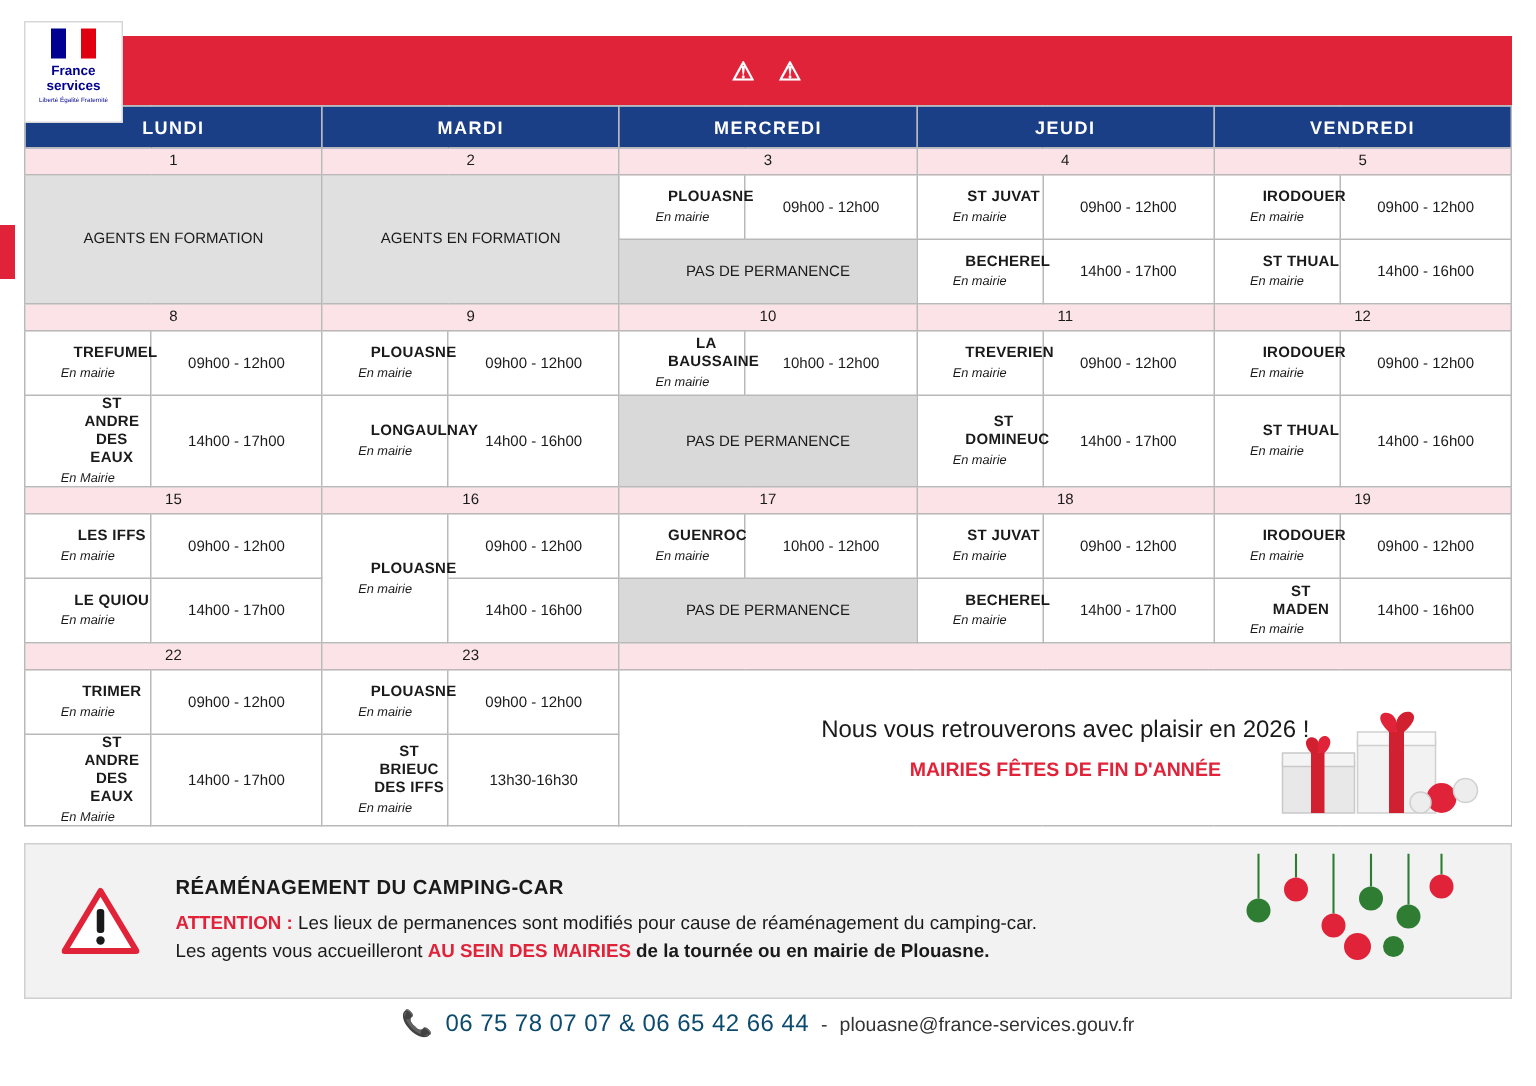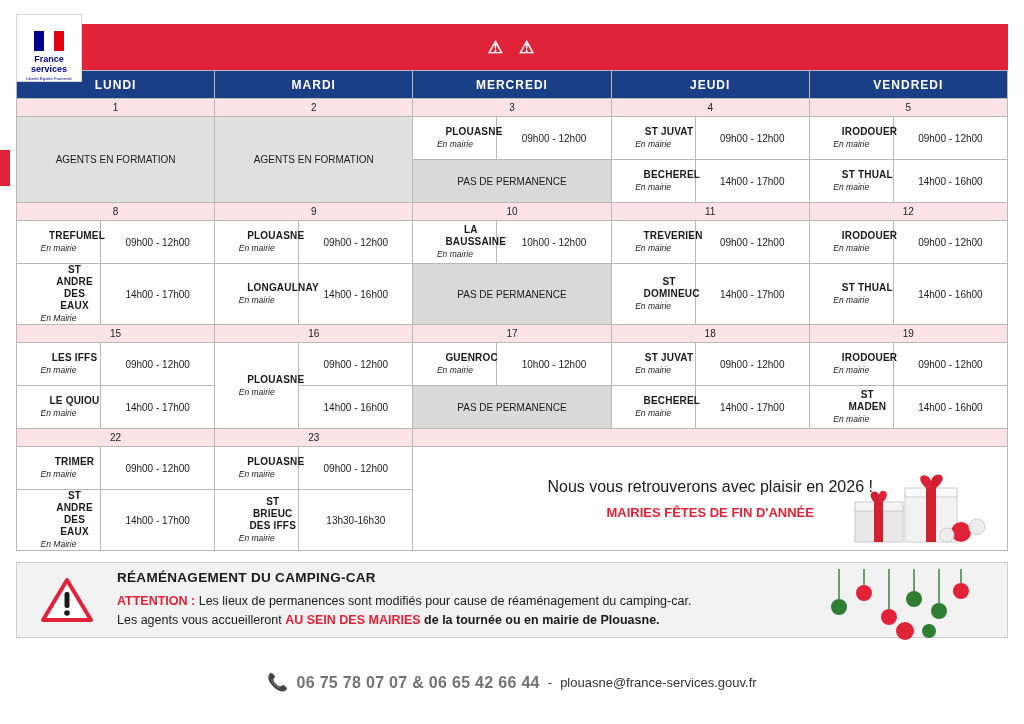--- a/index.html
+++ b/index.html
@@ -19,21 +19,21 @@
   }
   .header-title{
     color:#ffffff;font-size:19px;font-weight:bold;letter-spacing:2px;
     display:flex;align-items:center;gap:14px;
   }
   .warn-glyph{font-size:17px;line-height:1;}
   .logo-box{
     position:absolute;left:16px;top:14px;width:66px;height:68px;
     background:#ffffff;border:1px solid #d7d7d7;
     display:flex;flex-direction:column;align-items:center;justify-content:flex-start;
-    padding-top:16px;box-sizing:border-box;z-index:5;
+    padding-top:4px;box-sizing:border-box;z-index:5;
   }
   .flag{width:30px;height:20px;display:flex;margin-bottom:3px;}
   .flag i{flex:1;}
   .flag .b{background:#000091;}
   .flag .w{background:#ffffff;}
   .flag .r{background:#e1000f;}
   .logo-txt{font-size:9px;font-weight:bold;color:#000091;line-height:10px;text-align:center;}
   .logo-sub{font-size:4.2px;color:#000091;line-height:5px;text-align:center;margin-top:2px;}
 
   
@@ -61,39 +61,39 @@
   .formation{background:#e0e0e0;text-align:center;font-size:10px;}
   .xmas{background:#ffffff;text-align:center;position:relative;}
   .xmas .l1{font-size:16px;color:#1a1a1a;margin-bottom:9px;}
   .xmas .l2{font-size:13px;color:#e1233a;font-weight:bold;}
 
   
   .gifts{position:absolute;right:14px;bottom:2px;width:150px;height:76px;}
 
   
   .notice{
-    position:absolute;left:16px;top:562px;width:992px;height:76px;
+    position:absolute;left:16px;top:562px;width:992px;height:104px;
     background:#f2f2f2;border:1px solid #cfcfcf;box-sizing:border-box;
     display:flex;align-items:center;
   }
   .notice-ico{width:100px;display:flex;align-items:center;justify-content:center;}
   .notice-txt{flex:1;}
   .notice-title{font-size:13.5px;font-weight:bold;color:#1a1a1a;margin-bottom:7px;letter-spacing:.3px;}
   .notice-line{font-size:12.5px;line-height:19px;color:#1a1a1a;}
   .red{color:#e1233a;font-weight:bold;}
   .bold{font-weight:bold;}
   .baubles{position:absolute;right:18px;top:6px;width:180px;height:76px;}
 
   
   .footer{
     position:absolute;left:0;top:672px;width:1024px;
     display:flex;align-items:center;justify-content:center;gap:8px;
   }
   .phone-ico{font-size:17px;}
-  .phone-num{font-size:16px;font-weight:bold;color:#737373;letter-spacing:.3px;}
+  .phone-num{font-size:16px;font-weight:normal;color:#0c4a6e;letter-spacing:.3px;}
   .mail{font-size:13px;color:#333;}
   .sidebar-red{position:absolute;left:0;top:150px;width:10px;height:36px;background:#e1233a;}
 </style>
 </head>
 <body>
 
 <div class="sidebar-red"></div>
 
 <div class="header">
   <div class="header-title">

